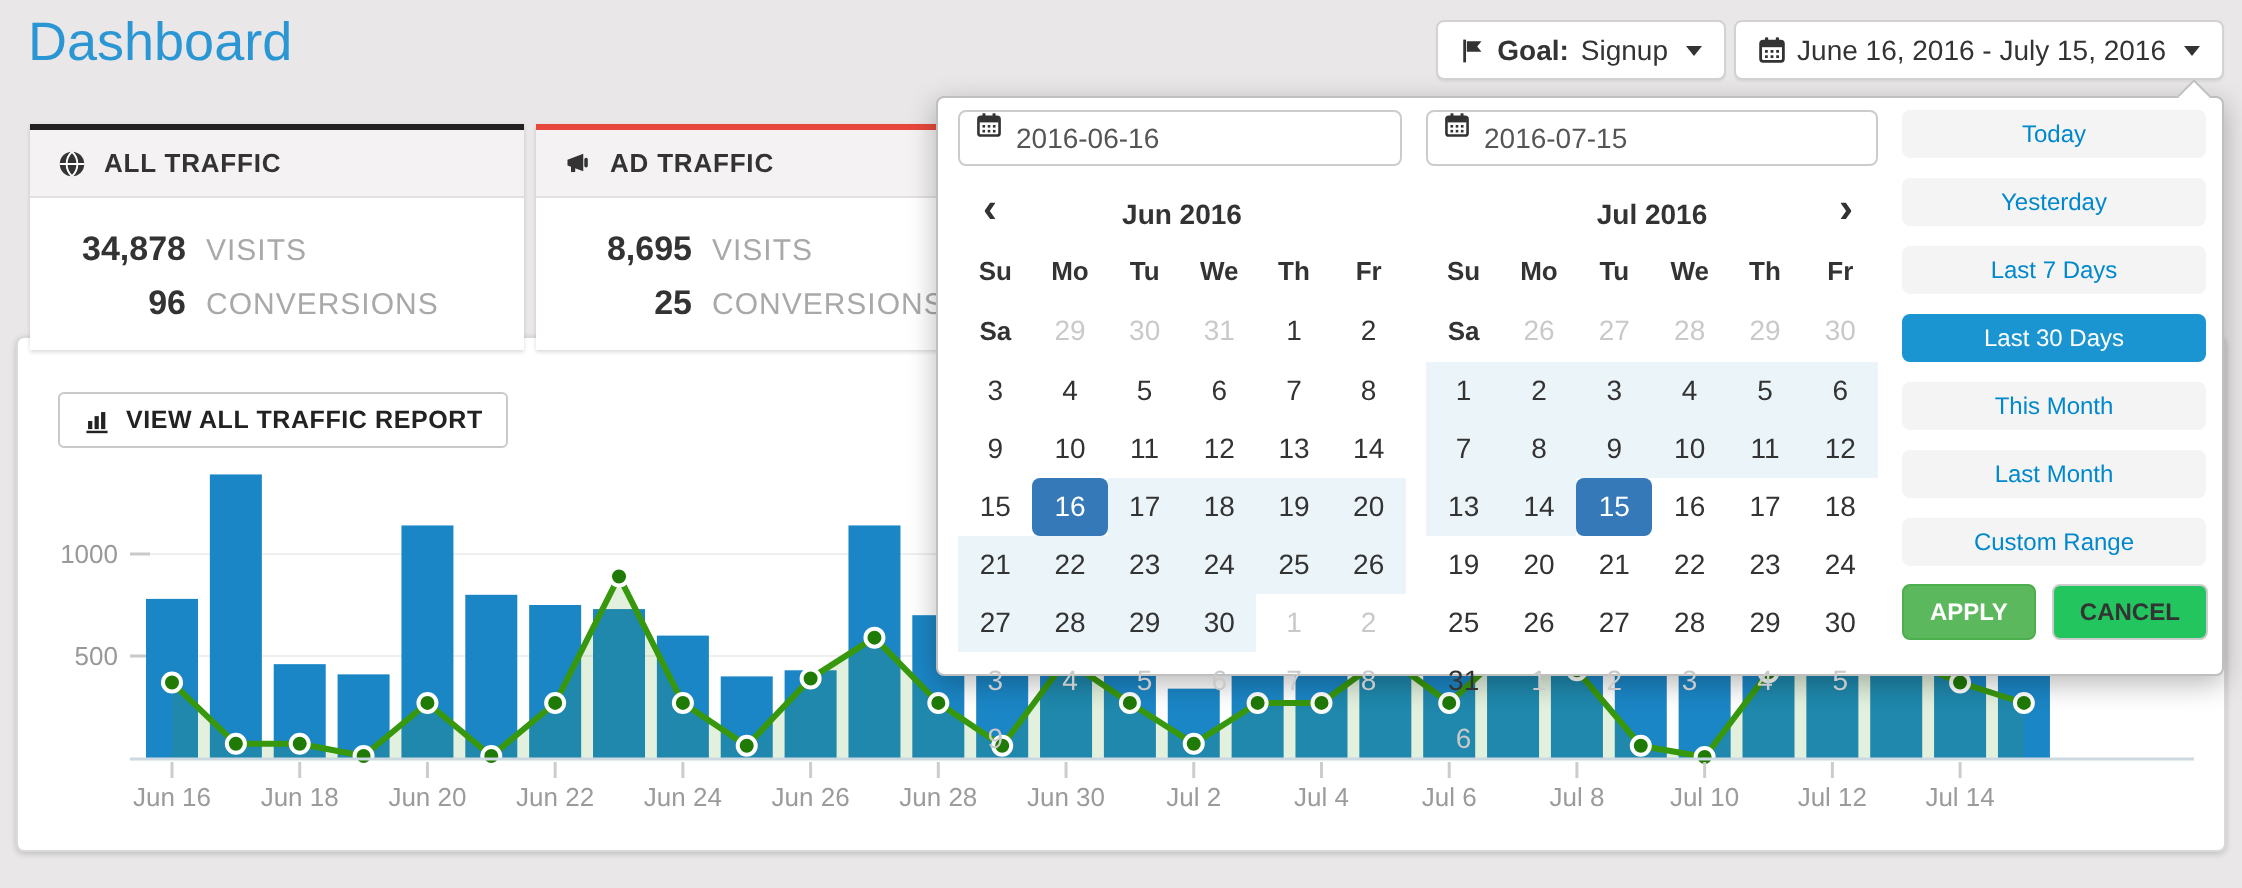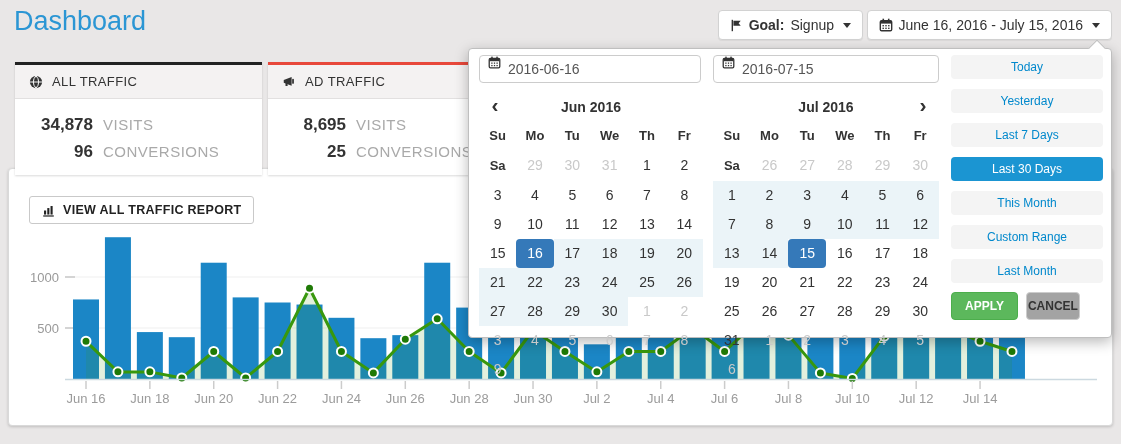--- a/index.html
+++ b/index.html
@@ -21,21 +21,21 @@
   .bold { font-weight:bold; }
   .caret { width:0; height:0; border-left:4px solid transparent; border-right:4px solid transparent; border-top:5px solid #333; margin-left:3px; }
   .icon-svg { display:block; }
   
   .card { position:absolute; top:62px; background:#fff; border-top:3px solid #222;
           box-shadow:0 1px 2px rgba(0,0,0,.15); z-index:3; }
   .card-all { left:15px;  width:247px; }
   .card-ad  { left:268px; width:249px; border-top-color:#e8483b; }
   .card-head { height:34px; background:#f4f2f2; border-bottom:1px solid #e2e0e0;
                display:flex; align-items:center; gap:9px; padding:0 14px;
-               font-size:13px; font-weight:normal; letter-spacing:.4px; color:#333; }
+               font-size:13px; font-weight:bold; letter-spacing:.4px; color:#333; }
   .card-body { padding:9px 14px 13px; min-height:69px; background:#fff; }
   .stat { display:flex; align-items:baseline; margin-top:7px; }
   .stat-value { width:64px; text-align:right; font-size:17px; font-weight:bold; color:#333; }
   .stat-label { margin-left:10px; font-size:15px; color:#a9a9a9; letter-spacing:.5px; }
   
   .chart-panel { position:absolute; left:8px; top:168px; width:1105px; height:258px;
                  background:#fff; border:1px solid #d9d9d9; border-radius:4px;
                  box-shadow:0 1px 3px rgba(0,0,0,.18); z-index:1; }
   .view-report-btn { position:absolute; left:20px; top:27px; height:28px; padding:0 12px;
                      background:#fff; border:1px solid #c9c9c9; border-radius:3px;
@@ -69,22 +69,22 @@
   .cal-day.range  { background:#ebf4f8; border-radius:0; }
   .cal-day.active { background:#3579b9; color:#fff; border-radius:4px; }
   .ranges { position:absolute; left:482px; top:6px; width:152px; }
   .range-item { height:24px; line-height:24px; padding:0 10px; margin-bottom:10px;
                 background:#f4f4f4; border-radius:4px; font-size:12px; color:#0088cc; cursor:pointer;text-align:center; }
   .range-item.active { background:#1b95d2; color:#fff; }
   .drp-buttons { position:absolute; left:482px; top:243px; display:flex; gap:8px; }
   .apply-btn  { background:#5cb85c; border:1px solid #4cae4c; color:#fff; font-weight:bold;
                 font-size:12px; padding:6px 13px; border-radius:4px; cursor:pointer;
                 font-family:"Liberation Sans", sans-serif; }
-  .cancel-btn { background:#a3a3a3; border:1px solid #ccc; color:#333; font-weight:bold;
-                font-size:12px; padding:6px 1px; border-radius:4px; cursor:pointer;
+  .cancel-btn { background:#22c55e; border:1px solid #ccc; color:#333; font-weight:bold;
+                font-size:12px; padding:6px 13px; border-radius:4px; cursor:pointer;
                 font-family:"Liberation Sans", sans-serif; }
 </style>
 </head>
 <body>
 
 <div id="app">
 
   <h1 class="page-title">Dashboard</h1>
 
   <div class="hdr-btn goal-btn">
@@ -439,22 +439,22 @@
           <div class="cal-day off">6</div>
         </div>
       </div>
 
     <div class="ranges" id="ranges">
         <div class="range-item">Today</div>
         <div class="range-item">Yesterday</div>
         <div class="range-item">Last 7 Days</div>
         <div class="range-item active">Last 30 Days</div>
         <div class="range-item">This Month</div>
+        <div class="range-item">Last Month</div>
         <div class="range-item">Custom Range</div>
-        <div class="range-item">Last Month</div>
       </div>
 
     <div class="drp-buttons">
       <button class="apply-btn">APPLY</button>
       <button class="cancel-btn">CANCEL</button>
     </div>
   </div>
 
 </div>
 

